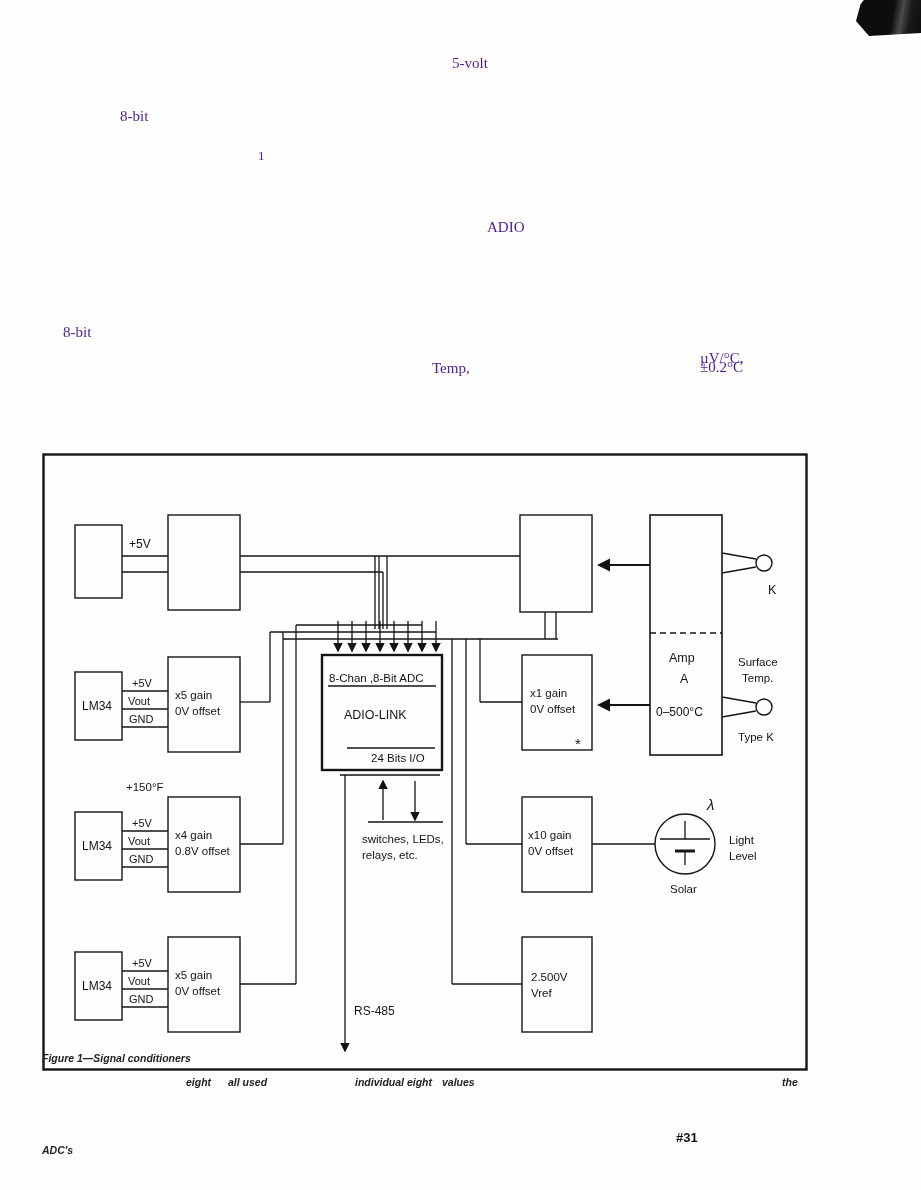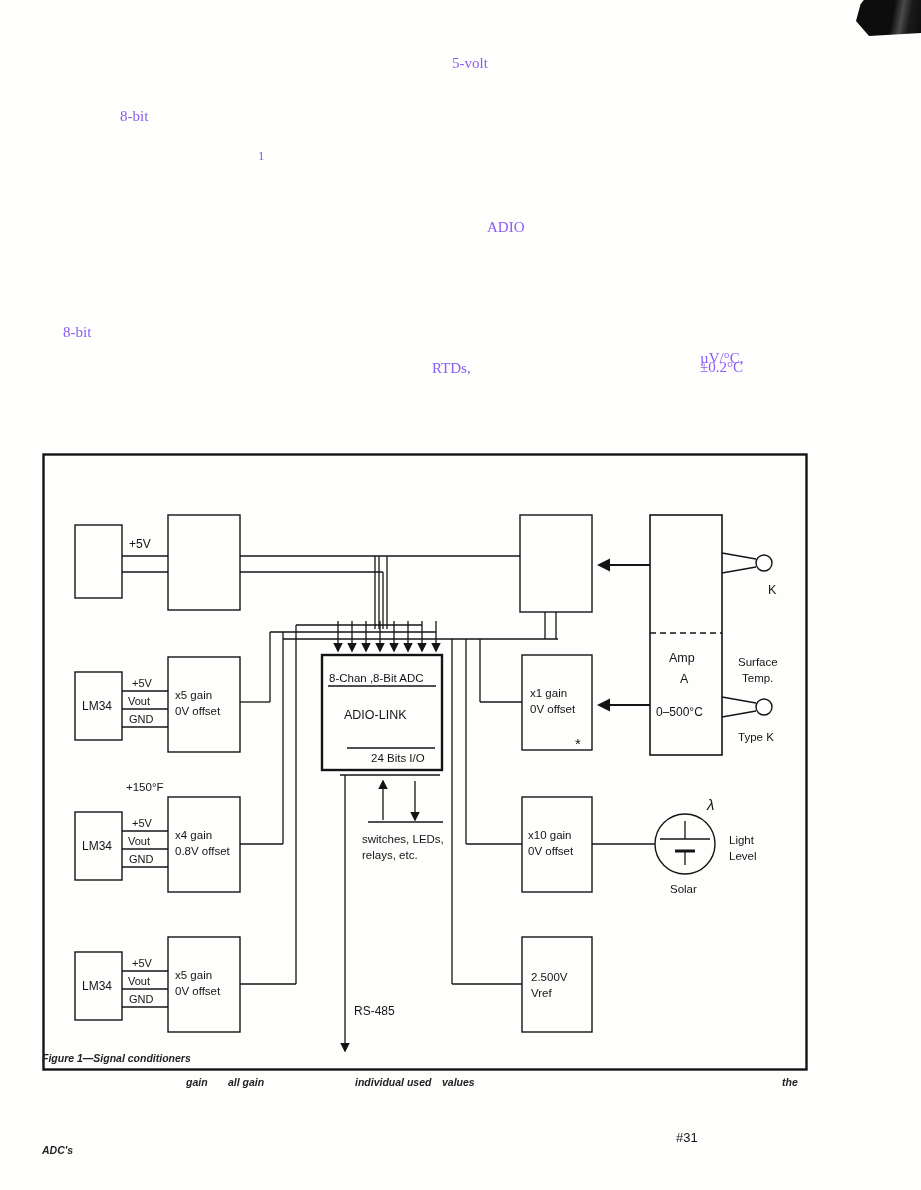--- a/index.html
+++ b/index.html
@@ -1,20 +1,20 @@
 <!DOCTYPE html>
 <html><head>
 <meta charset="utf-8">
 <style>
   html,body{margin:0;padding:0;}
   body{
     width:921px;height:1190px;position:relative;background:#fefefdff;
     font-family:"Liberation Serif", serif;color:#1c1c1c;overflow:hidden;
   }
-  .frag{position:absolute;font-size:15px;color:#8b5cf6;white-space:nowrap;}
+  .frag{position:absolute;font-size:15px;color:#4c1d95;white-space:nowrap;}
   .frag.small{font-size:13px;}
   .smudge{
     position:absolute;left:856px;top:0;width:65px;height:36px;
     background:linear-gradient(100deg,#0d0d0d 55%,#4a4a4a 68%,#1a1a1a 80%,#0d0d0d);
     clip-path:polygon(12% 0,100% 0,100% 92%,20% 100%,0 58%,7% 12%);
   }
   .fig-svg{position:absolute;left:42px;top:453px;}
   svg text{font-family:"Liberation Sans", sans-serif;fill:#141414;}
   svg .t11{font-size:11px;}
   svg .t115{font-size:11.5px;}
@@ -22,35 +22,35 @@
   svg .t125{font-size:12.5px;}
   svg .t15{font-size:15px;}
   svg rect{fill:none;stroke:#141414;stroke-width:1.4;}
   svg line{stroke:#141414;stroke-width:1.3;}
   .caption span{
     position:absolute;font-family:"Liberation Sans", sans-serif;
     font-style:italic;font-weight:700;font-size:10.5px;color:#222;white-space:nowrap;
   }
   .pagenum{
     position:absolute;left:676px;top:1130px;
-    font-family:"Liberation Sans", sans-serif;font-weight:400;font-size:13px;color:#111;
+    font-family:"Liberation Sans", sans-serif;font-weight:700;font-size:13px;color:#111;
   }
 </style>
 </head>
 <body>
 
 <div class="smudge"></div>
 
 <div class="frag" style="left:452px;top:55px">5-volt</div>
 <div class="frag" style="left:120px;top:108px">8-bit</div>
 <div class="frag small" style="left:258px;top:148px">1</div>
 <div class="frag" style="left:487px;top:219px">ADIO</div>
 <div class="frag" style="left:63px;top:324px">8-bit</div>
 <div class="frag" style="left:700px;top:350px">µV/°C,</div>
-<div class="frag" style="left:432px;top:360px">RTDs,</div>
+<div class="frag" style="left:432px;top:360px">Temp,</div>
 <div class="frag" style="left:700px;top:359px">±0.2°C</div>
 
 <svg class="fig-svg" width="766" height="618" viewBox="0 0 766 618">
   <defs>
     <marker id="arr" viewBox="0 0 10 10" refX="8.5" refY="5" markerWidth="7.5" markerHeight="7.5" orient="auto">
       <path d="M0,0 L10,5 L0,10 Z" fill="#141414"></path>
     </marker>
   </defs>
 
   <rect x="1.5" y="1.5" width="763" height="615" style="stroke-width:2.4"></rect>
@@ -205,21 +205,21 @@
   <text x="687" y="407" class="t115">Level</text>
   <text x="628" y="440" class="t115">Solar</text>
 
   <text x="320" y="390" class="t115">switches, LEDs,</text>
   <text x="320" y="406" class="t115">relays, etc.</text>
   <text x="312" y="562" class="t12">RS-485</text>
 </svg>
 
 <div class="caption">
   <span style="left:42px;top:1052px">Figure 1—Signal conditioners</span>
-  <span style="left:186px;top:1076px">gain</span>
-  <span style="left:228px;top:1076px">all gain</span>
-  <span style="left:355px;top:1076px">individual used</span>
+  <span style="left:186px;top:1076px">eight</span>
+  <span style="left:228px;top:1076px">all used</span>
+  <span style="left:355px;top:1076px">individual eight</span>
   <span style="left:442px;top:1076px">values</span>
   <span style="left:782px;top:1076px">the</span>
   <span style="left:42px;top:1144px">ADC's</span>
 </div>
 
 <div class="pagenum">#31</div>
 
 </body></html>

